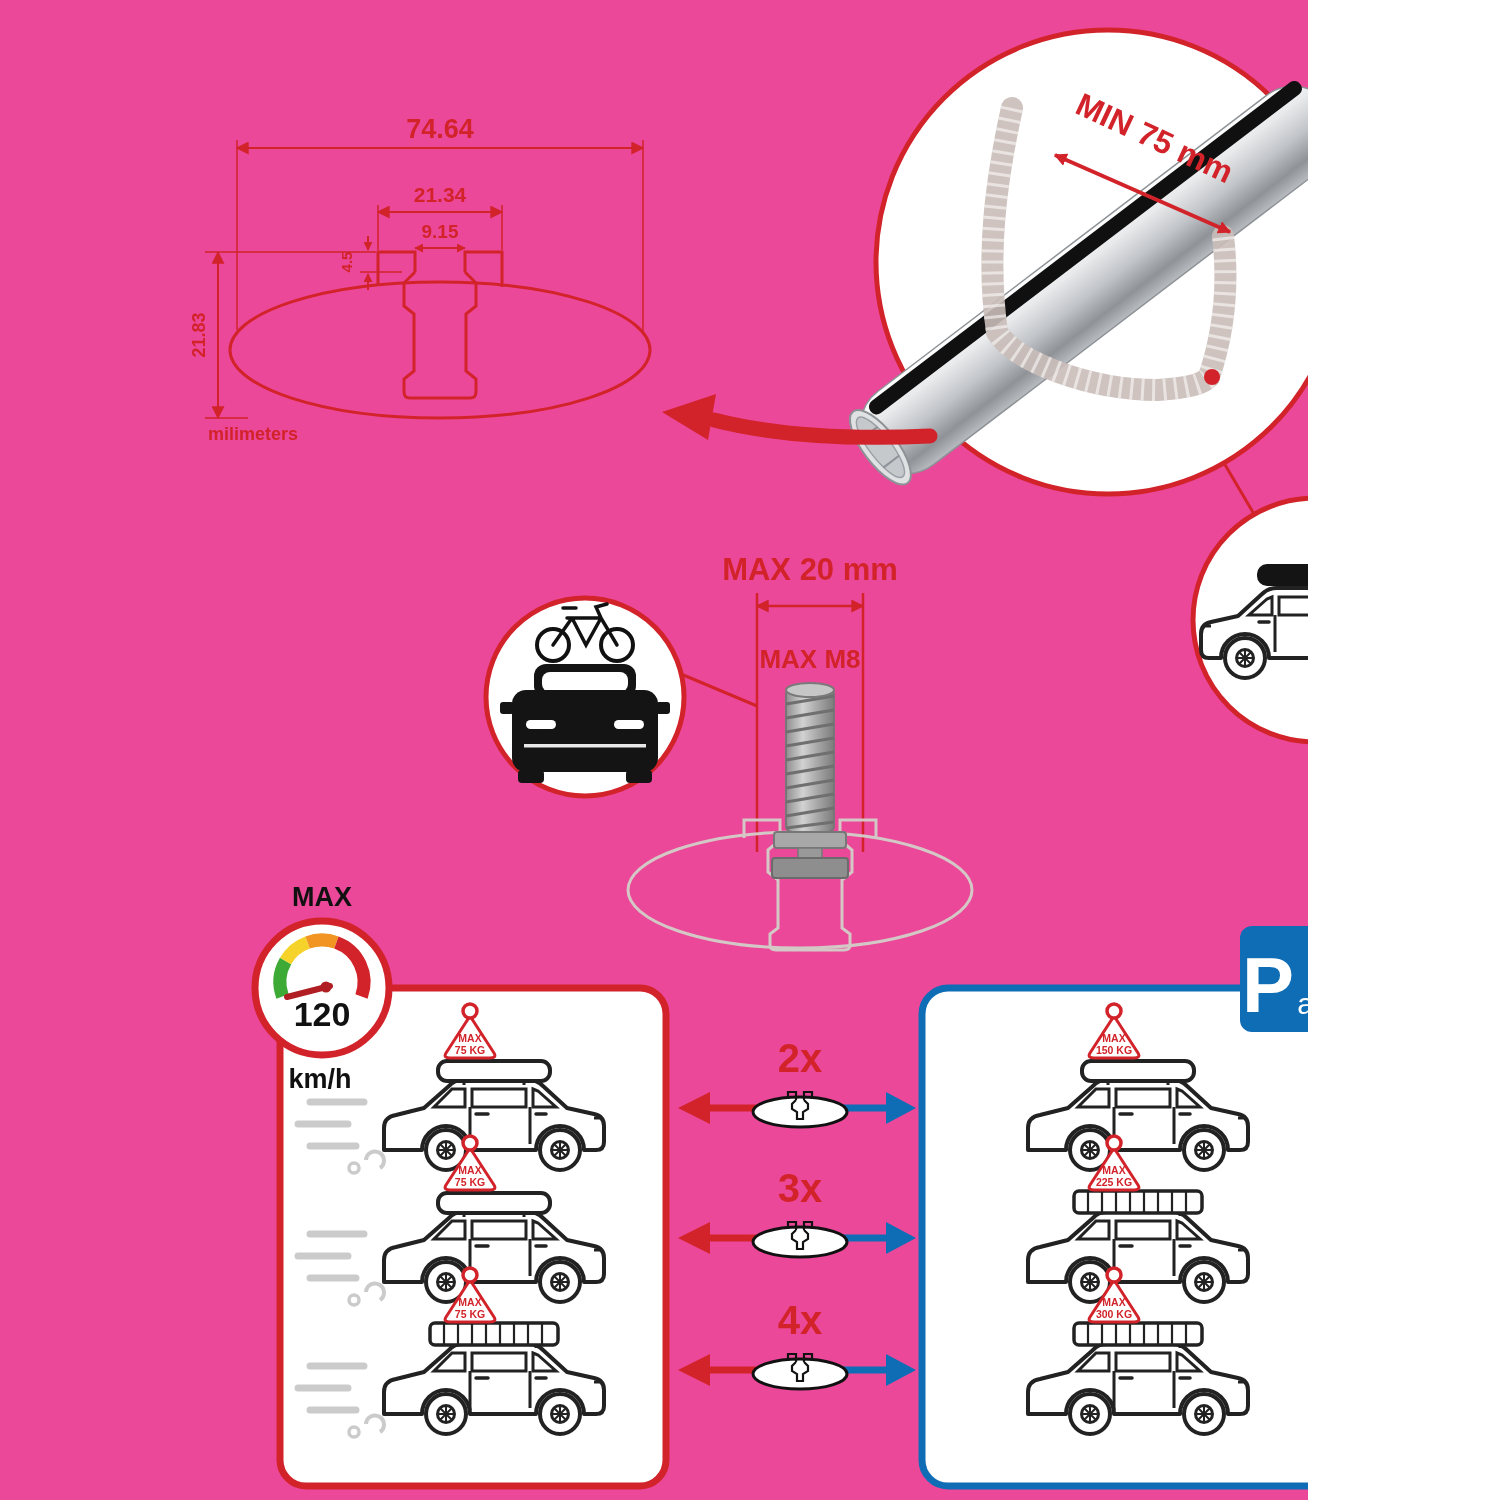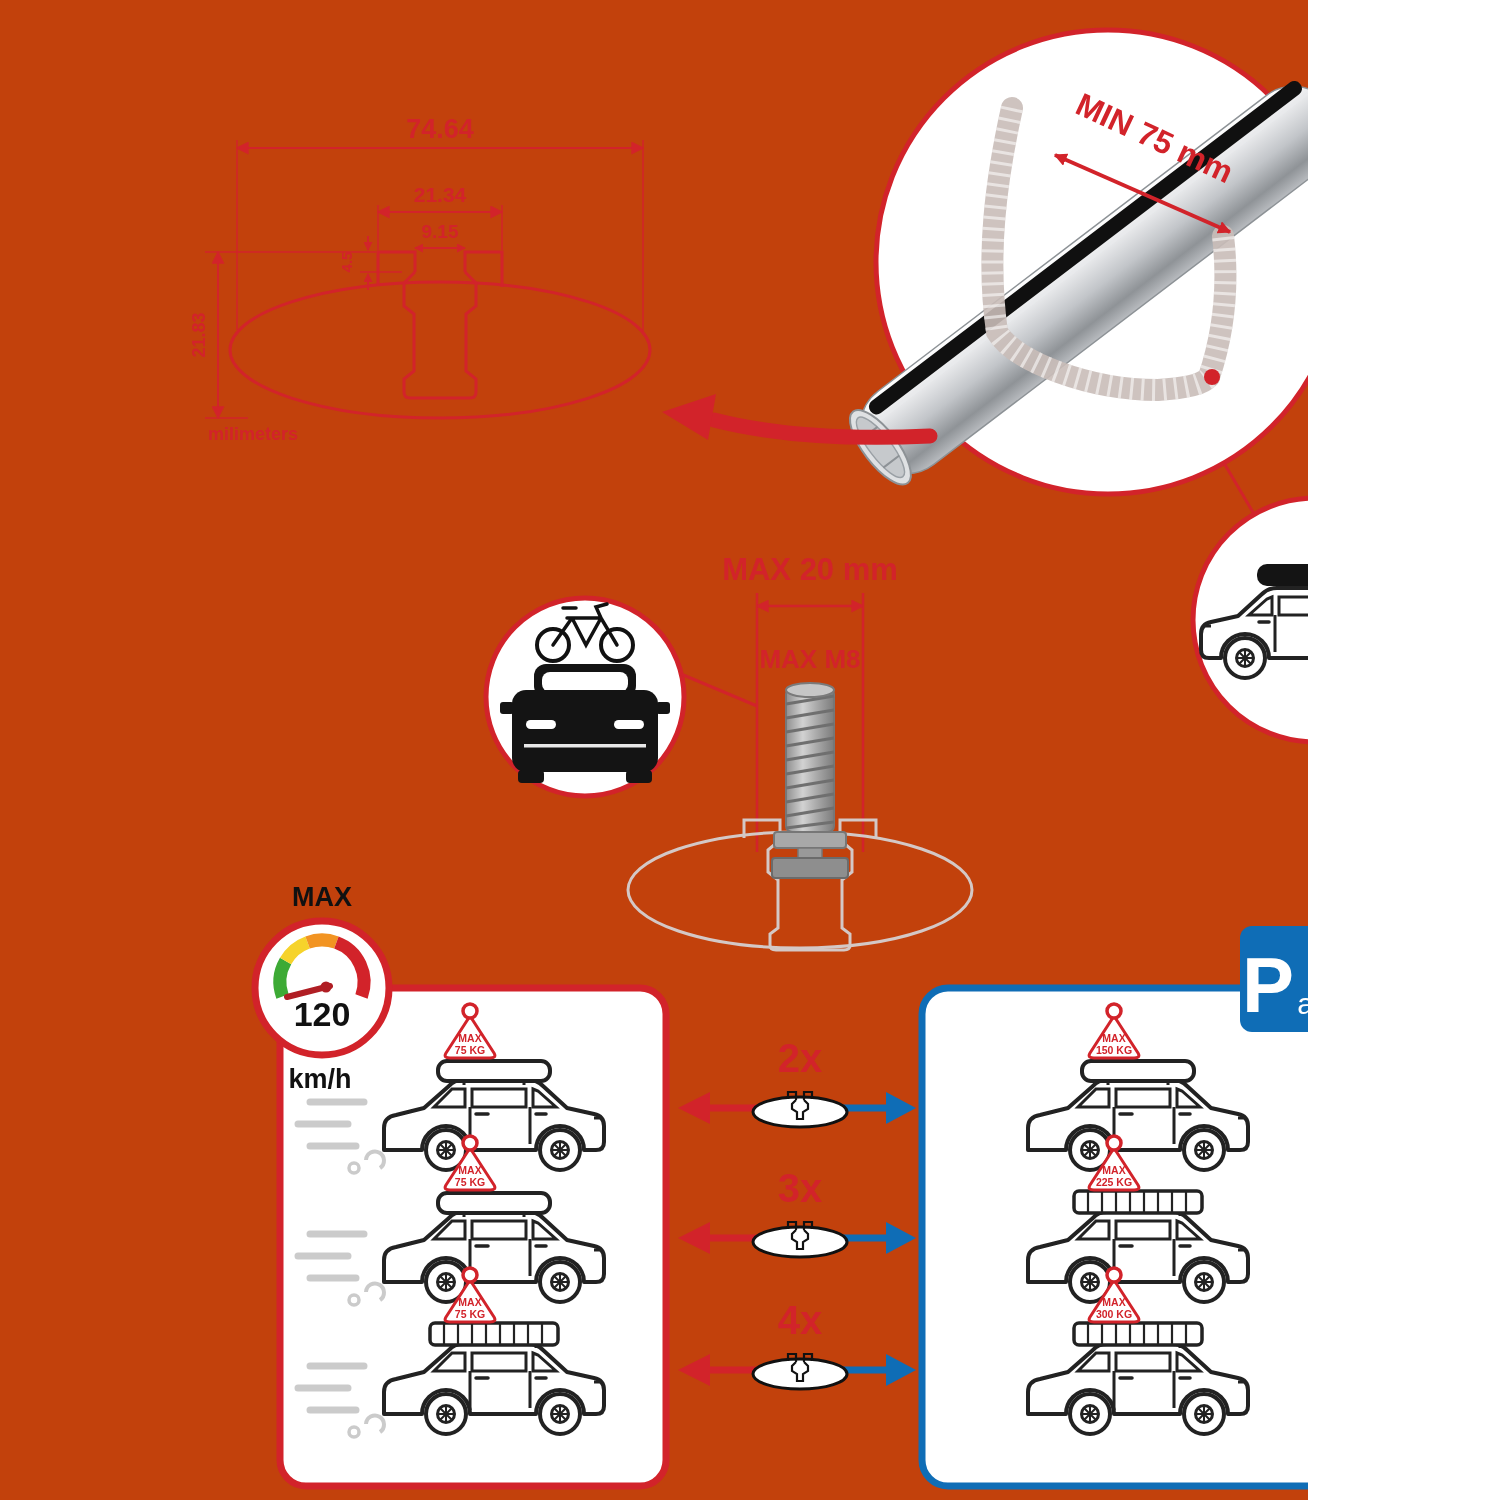--- a/index.html
+++ b/index.html
@@ -1,16 +1,16 @@
 <!DOCTYPE html>
 <html><head>
 <meta charset="utf-8">
 <style>
   html,body{margin:0;padding:0;background:#fff;}
-  .canvas{position:relative;width:1308px;height:1500px;background:#c2410c;overflow:hidden;font-family:"Liberation Sans",sans-serif;}
+  .canvas{position:relative;width:1308px;height:1500px;background:#ec4899;overflow:hidden;font-family:"Liberation Sans",sans-serif;}
   .canvas svg{position:absolute;left:0;top:0;font-family:"Liberation Sans",sans-serif;}
   text{user-select:none;}
 </style>
 </head>
 <body>
 
 <div class="canvas">
 <svg width="1500" height="1500" viewBox="0 0 1500 1500">
   <defs>
     <marker id="dimArrow" viewBox="0 0 10 10" refX="9" refY="5" markerWidth="13" markerHeight="13" markerUnits="userSpaceOnUse" orient="auto-start-reverse">

